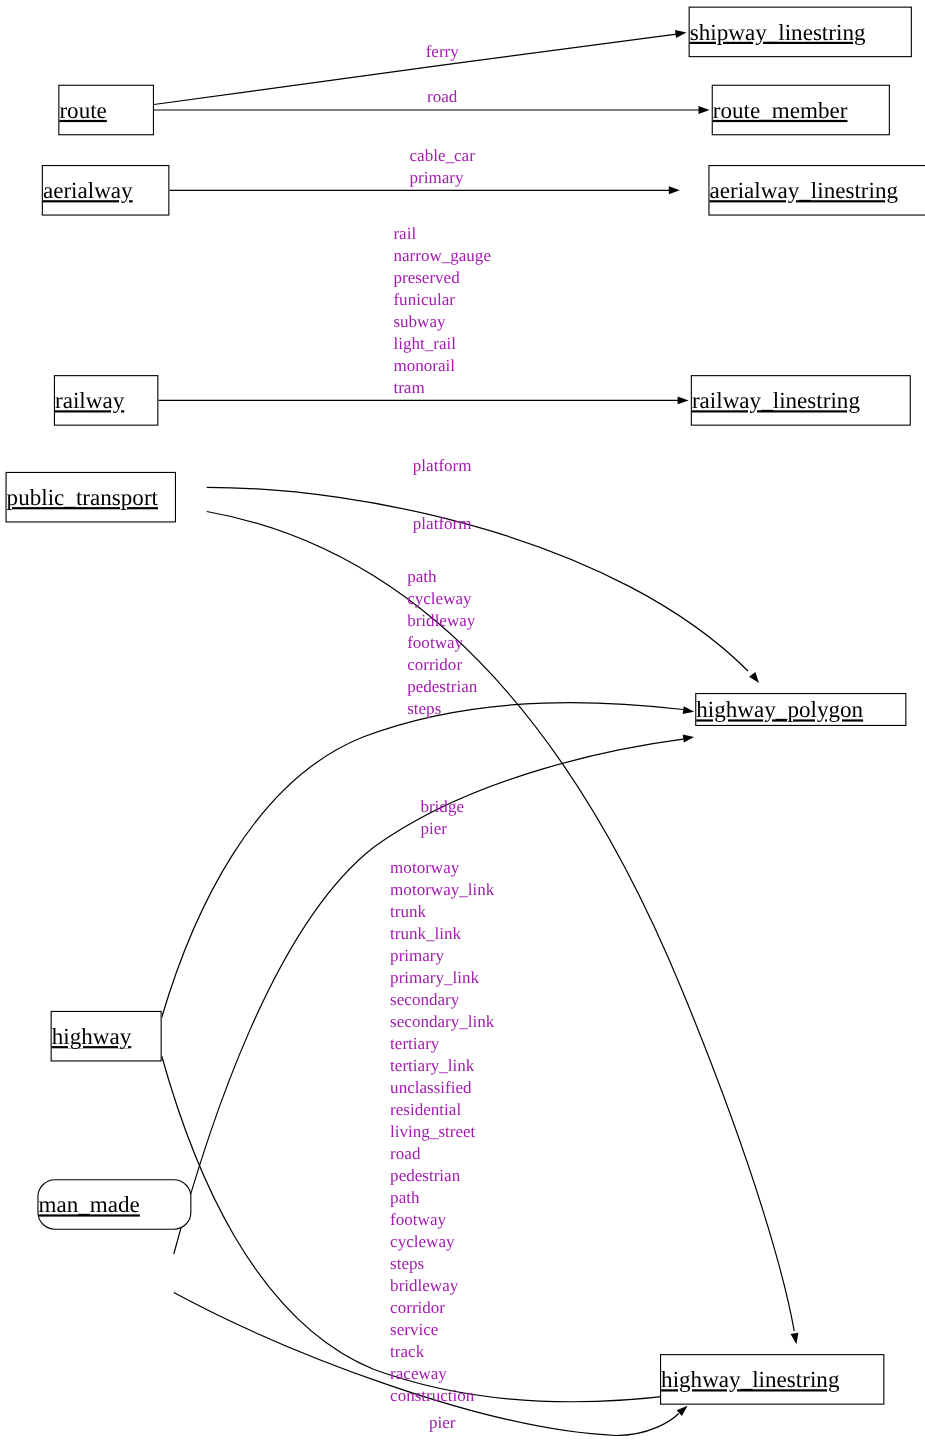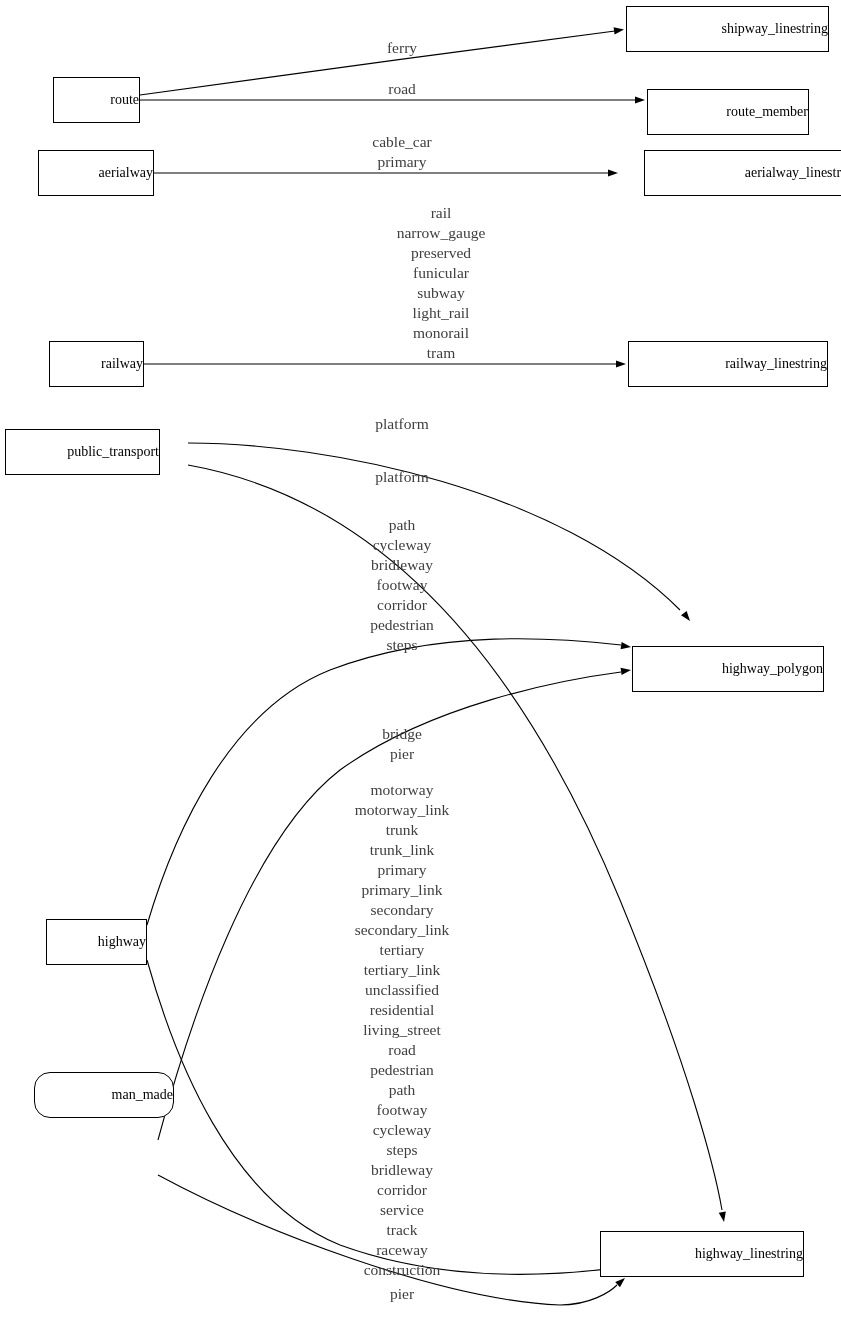--- a/index.html
+++ b/index.html
@@ -25,33 +25,33 @@
     width: 841px;
     height: 1324px;
   }
   .node {
     position: absolute;
     box-sizing: border-box;
     border: 1px solid #000000;
     background: #ffffff;
     display: flex;
     align-items: center;
-    justify-content: flex-end;
-    font-size: 14px;
+    justify-content: flex-start;
+    font-size: 21px;
     line-height: 1;
     white-space: nowrap;
     color: #000000;
+    text-decoration: underline;
   }
   .edge-label {
     position: absolute;
     font-size: 15.5px;
     line-height: 20px;
-    text-align: center;
     white-space: pre;
-    color: #404040;
+    color: #a21caf;
     transform: translateX(-50%);
   }
 </style>
 </head>
 <body>
 
 <div id="canvas">
   <svg class="edges" viewBox="0 0 841 1324" id="edge-layer">
       <g>
         <path d="M140,95 C250,80 480,48 615,31" fill="none" stroke="#000000" stroke-width="1.1"></path>
@@ -92,21 +92,21 @@
       <g>
         <path d="M158,1175 C260,1230 440,1300 560,1305 C590,1305 610,1292 617,1285" fill="none" stroke="#000000" stroke-width="1.1"></path>
         <polygon points="0,0 -10,-3.6 -10,3.6" fill="#000000" transform="translate(625,1278) rotate(-42)"></polygon>
       </g>
     </svg>
   <div id="label-layer">
       <div class="edge-label" style="left: 402px; top: 38px;">ferry</div>
       <div class="edge-label" style="left: 402px; top: 79px;">road</div>
       <div class="edge-label" style="left: 402px; top: 132px;">cable_car
 primary</div>
-      <div class="edge-label" style="left: 402px; top: 203px; margin-left: 39px;">rail
+      <div class="edge-label" style="left: 402px; top: 203px;">rail
 narrow_gauge
 preserved
 funicular
 subway
 light_rail
 monorail
 tram</div>
       <div class="edge-label" style="left: 402px; top: 414px;">platform</div>
       <div class="edge-label" style="left: 402px; top: 467px;">platform</div>
       <div class="edge-label" style="left: 402px; top: 515px;">path
@@ -145,39 +145,39 @@
 construction</div>
       <div class="edge-label" style="left: 402px; top: 1284px;">pier</div>
     </div>
   <div id="node-layer">
       <div class="node" style="left: 53px; top: 77px; width: 87px; height: 46px;">
         <span>route</span>
       </div>
       <div class="node" style="left: 626px; top: 6px; width: 203px; height: 46px;">
         <span>shipway_linestring</span>
       </div>
-      <div class="node" style="left: 647px; top: 77px; width: 162px; height: 46px; margin-top: 12px;">
+      <div class="node" style="left: 647px; top: 77px; width: 162px; height: 46px;">
         <span>route_member</span>
       </div>
-      <div class="node" style="left: 38px; top: 150px; width: 116px; height: 46px; padding-left: 32px;">
+      <div class="node" style="left: 38px; top: 150px; width: 116px; height: 46px;">
         <span>aerialway</span>
       </div>
       <div class="node" style="left: 620px; top: 150px; width: 216px; height: 46px; margin-left: 24px;">
         <span>aerialway_linestring</span>
       </div>
       <div class="node" style="left: 49px; top: 341px; width: 95px; height: 46px;">
         <span>railway</span>
       </div>
       <div class="node" style="left: 628px; top: 341px; width: 200px; height: 46px;">
         <span>railway_linestring</span>
       </div>
       <div class="node" style="left: 5px; top: 429px; width: 155px; height: 46px;">
         <span>public_transport</span>
       </div>
-      <div class="node" style="left: 632px; top: 630px; width: 192px; height: 46px; margin-top: 16px;">
+      <div class="node" style="left: 632px; top: 630px; width: 192px; height: 30px;">
         <span>highway_polygon</span>
       </div>
       <div class="node" style="left: 46px; top: 919px; width: 101px; height: 46px;">
         <span>highway</span>
       </div>
       <div class="node" style="left: 34px; top: 1072px; width: 140px; height: 46px; border-radius: 16px;">
         <span>man_made</span>
       </div>
       <div class="node" style="left: 600px; top: 1231px; width: 204px; height: 46px;">
         <span>highway_linestring</span>

